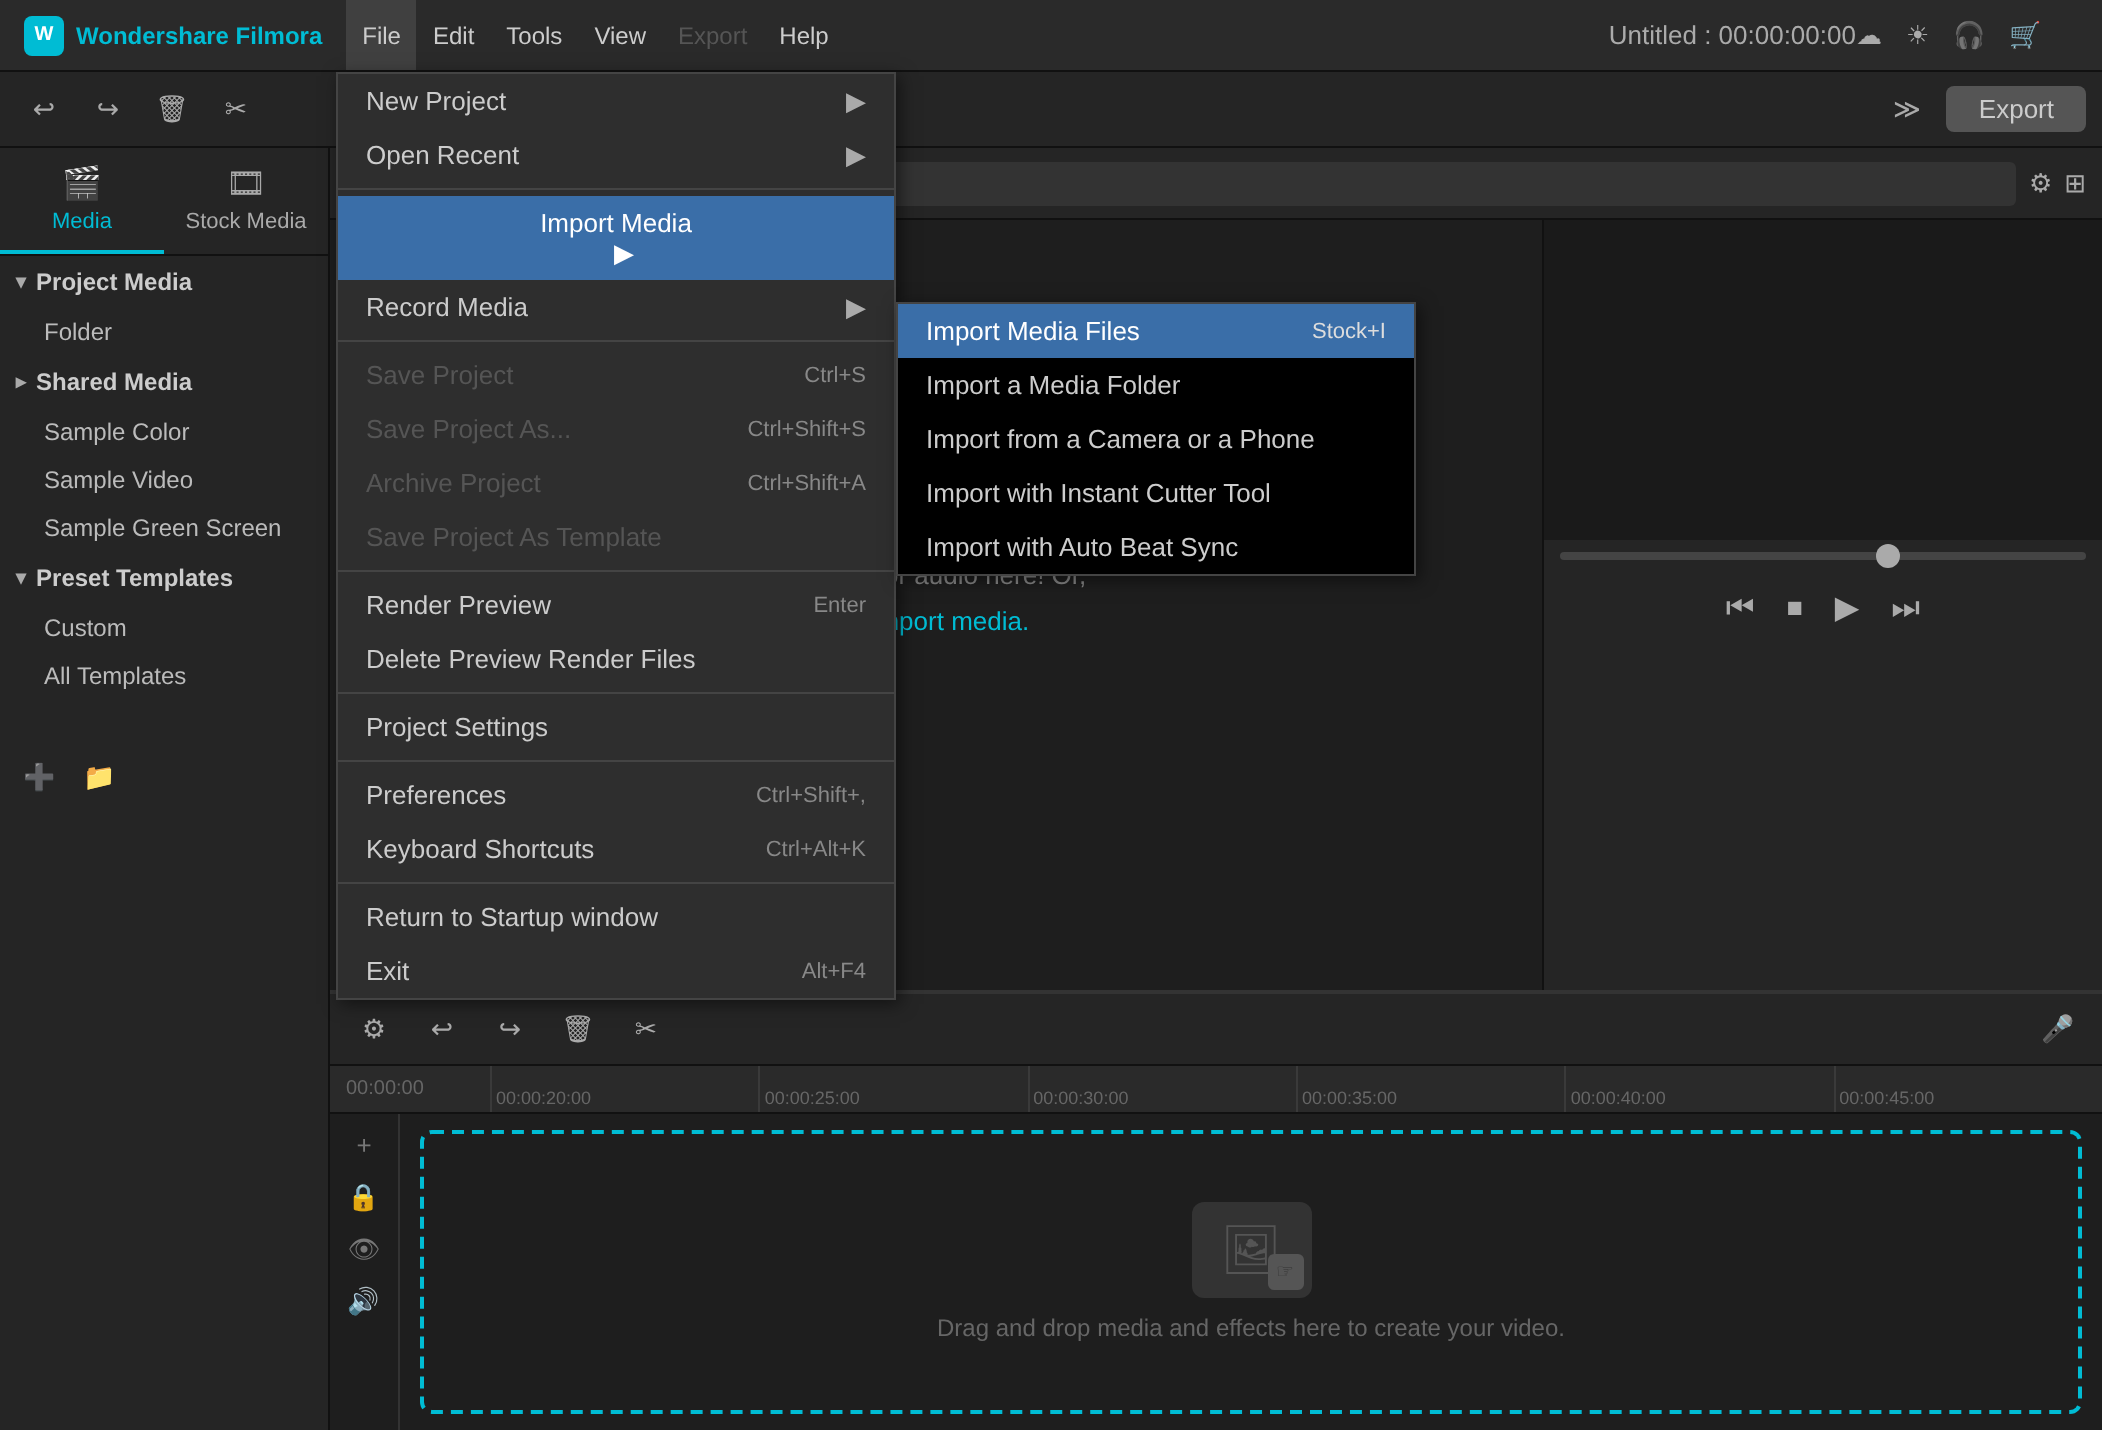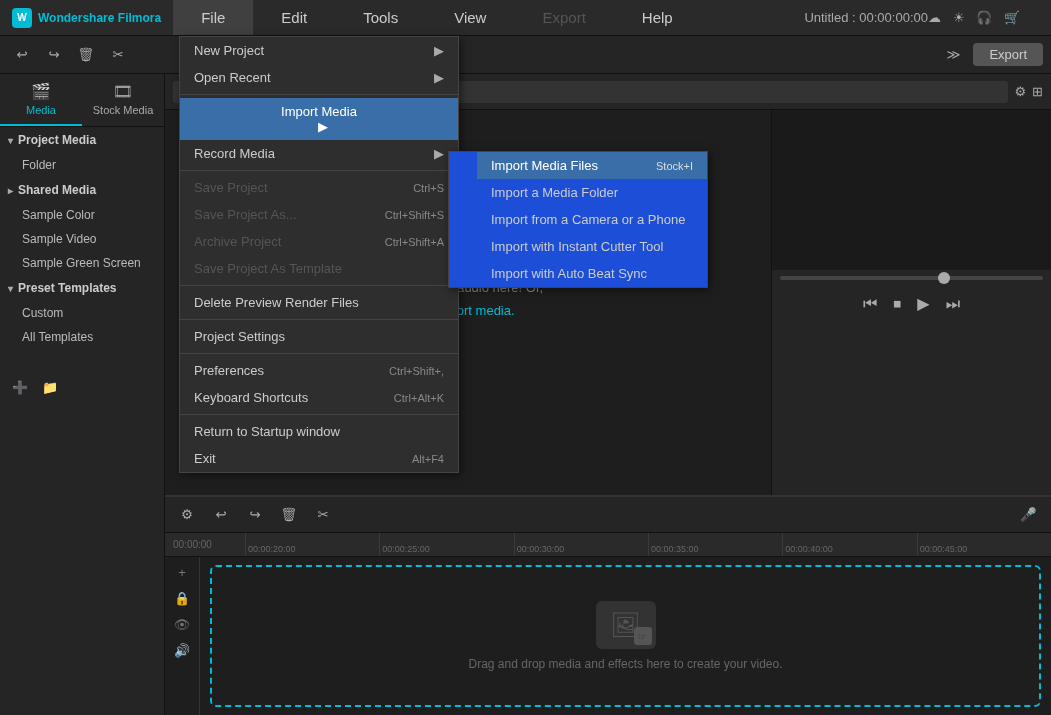--- a/index.html
+++ b/index.html
@@ -39,27 +39,27 @@
       border-radius: 4px;
       display: flex; align-items: center; justify-content: center;
       color: white; font-size: 10px; font-weight: bold;
     }
     .menu-items {
       display: flex;
       align-items: center;
       height: 100%;
     }
     .menu-item {
-      padding: 0 28px;
+      padding: 0 8px;
       height: 100%;
       display: flex;
       align-items: center;
       cursor: pointer;
       color: #ccc;
-      font-size: 15px;
+      font-size: 12px;
       position: relative;
     }
     .menu-item:hover, .menu-item.active {
       background: #3a3a3a;
     }
     .menu-item.active {
       background: #404040;
     }
     .title-center {
       flex: 1;
@@ -378,36 +378,34 @@
     .dropdown-separator {
       height: 1px;
       background: #444;
       margin: 3px 0;
     }
 
     
     .file-menu {
       top: 36px;
       left: 168px;
-      margin-left: 11px;
     }
     
     .import-media-item {
       background: #3a6ea8 !important;
     }
 
     
     .submenu {
       position: absolute;
-      background: #1d4ed8;
+      background: #000000;
       border: 1px solid #444;
       z-index: 300;
       box-shadow: 2px 2px 8px rgba(0,0,0,0.5);
       min-width: 240px;
-      padding-left: 28px;
     }
     .submenu-item {
       padding: 6px 14px;
       cursor: pointer;
       color: #ccc;
       display: flex;
       align-items: center;
       justify-content: space-between;
       font-size: 13px;
       white-space: nowrap;
@@ -662,20 +660,24 @@
   <div class="dropdown-item disabled">
     <span>Archive Project</span>
     <span class="shortcut">Ctrl+Shift+A</span>
   </div>
 
   <div class="dropdown-item disabled">
     <span>Save Project As Template</span>
   </div>
   <div class="dropdown-separator"></div>
 
+  <div class="dropdown-item">
+    <span>Render Preview</span>
+    <span class="shortcut">Enter</span>
+  </div>
 
   <div class="dropdown-item">
     <span>Delete Preview Render Files</span>
   </div>
   <div class="dropdown-separator"></div>
 
   <div class="dropdown-item">
     <span>Project Settings</span>
   </div>
   <div class="dropdown-separator"></div>

